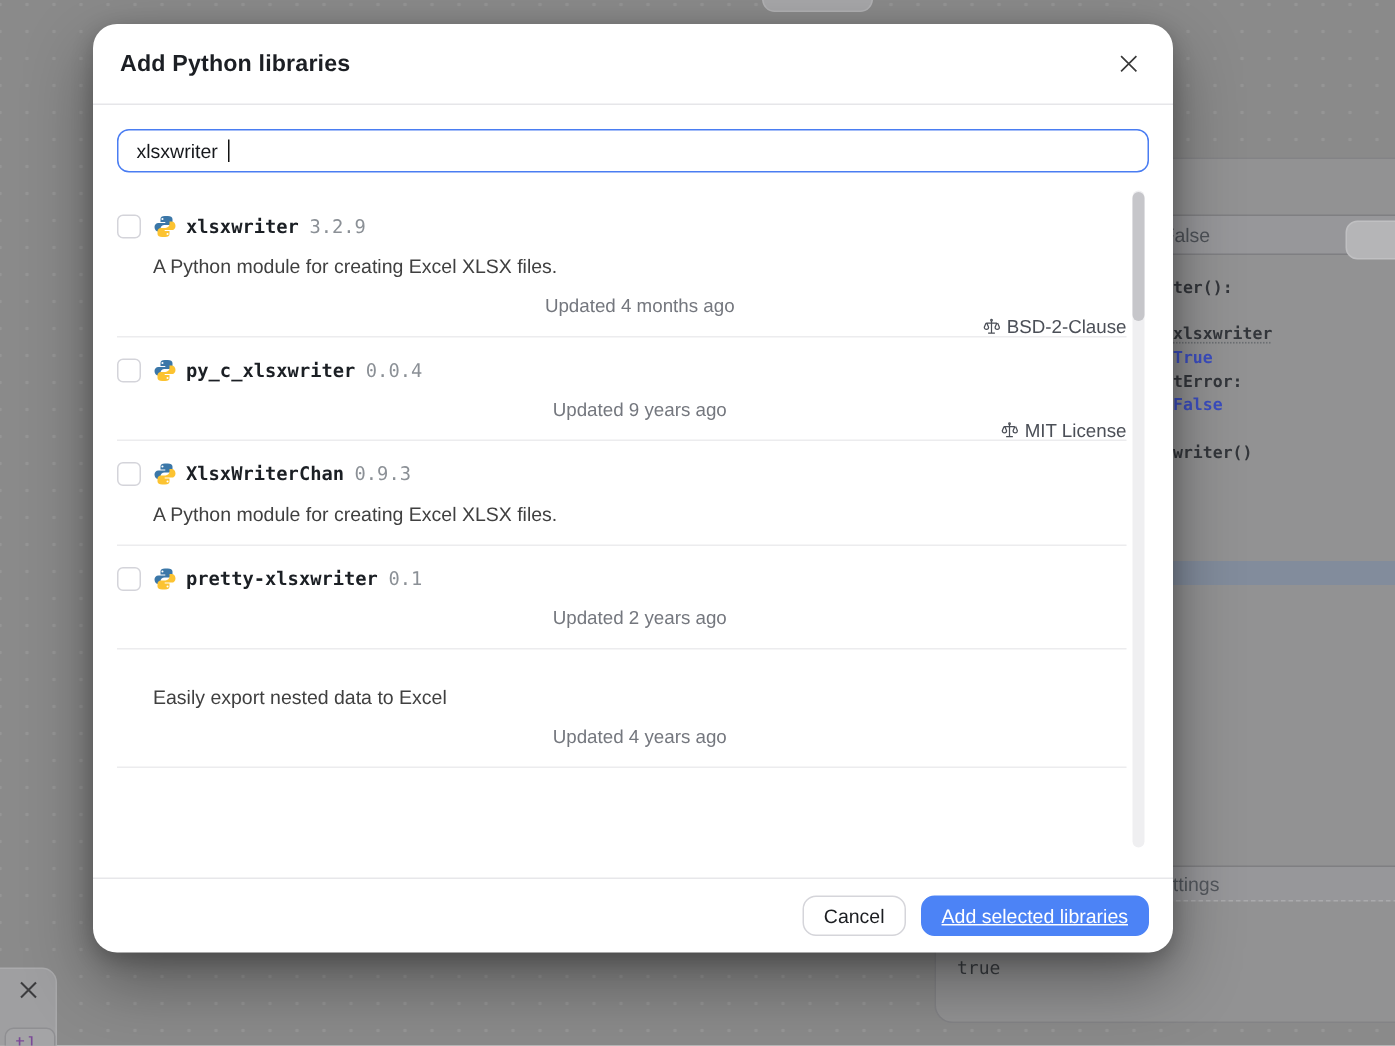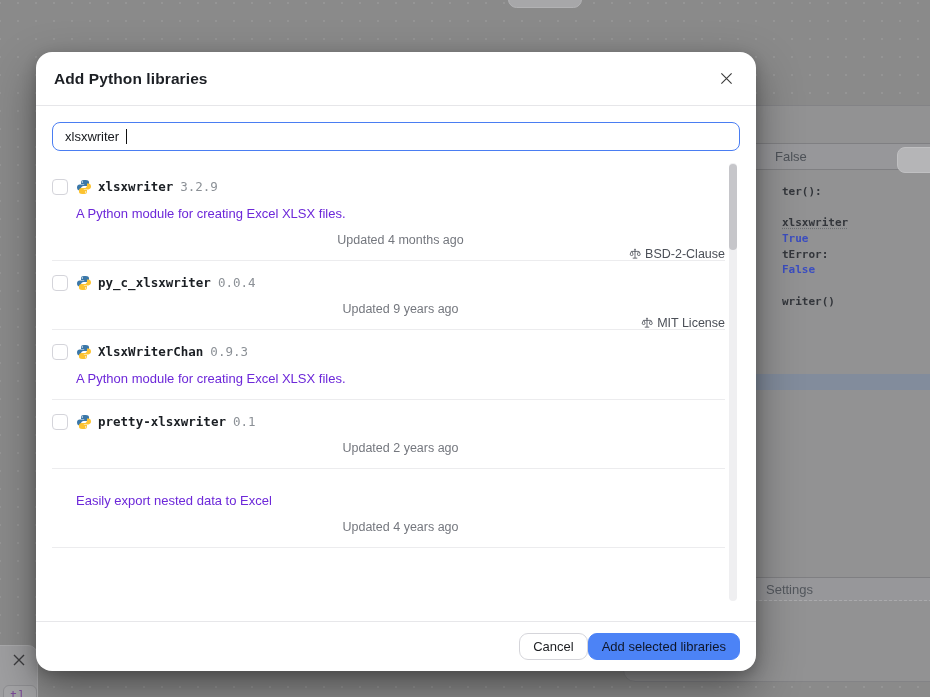--- a/index.html
+++ b/index.html
@@ -69,24 +69,24 @@
   .bl-close svg { display:block; }
   .bl-snippet {
     position:absolute; left:32px; top:39px; width:34px; height:24px;
     background:#a4a4a6; border:1px solid #8f8f92; border-radius:6px;
     font-family:"DejaVu Sans Mono", monospace; font-size:12px; color:#7b4a97;
     padding:3px 0 0 6px; overflow:hidden;
   }
 
   
   .modal {
-    position:absolute; left:36px; top:16px; width:720px; height:619px;
+    position:absolute; left:62px; top:16px; width:720px; height:619px;
     background:#ffffff; border-radius:16px;
     box-shadow:0 18px 45px rgba(0,0,0,0.38), 0 4px 14px rgba(0,0,0,0.22);
-    display:flex; flex-direction:column; overflow:hidden;margin-top:36px;
+    display:flex; flex-direction:column; overflow:hidden;
   }
   .modal-header {
     height:54px; flex:0 0 auto; display:flex; align-items:center;
     padding:0 18px; border-bottom:1px solid #e6e6e9;
   }
   .modal-title { font-size:15.5px; font-weight:700; color:#1c1f24; letter-spacing:.1px; }
   .modal-close {
     margin-left:auto; width:24px; height:24px; display:flex; align-items:center;
     justify-content:center; cursor:pointer; border-radius:6px;
   }
@@ -111,21 +111,21 @@
   .py-icon { margin-left:8px; width:16px; height:16px; flex:0 0 auto; }
   .py-icon svg { display:block; }
   .pkg-name {
     margin-left:6px; font-family:"DejaVu Sans Mono", monospace;
     font-size:12.5px; font-weight:700; color:#1b1f24;
   }
   .pkg-version {
     margin-left:7px; font-family:"DejaVu Sans Mono", monospace;
     font-size:12.5px; color:#8b9096;
   }
-  .pkg-desc { margin:11px 0 0 24px; font-size:13px; color:#6d28d9; line-height:16px; }
+  .pkg-desc { margin:11px 0 0 24px; font-size:13px; color:#404040; line-height:16px; }
   .pkg-meta {
     margin:11px 0 0 24px; display:flex; align-items:center; height:15px;
     font-size:12.5px; color:#74777e;flex-direction:column;
   }
   .pkg-license {
     margin-left:auto; display:flex; align-items:center; gap:4px;
     color:#4b4f57; white-space:nowrap;
   }
   .pkg-license svg { flex:0 0 auto; }
 
@@ -134,29 +134,29 @@
     background:#efeff1; border-radius:4px;
   }
   .scrollbar-thumb {
     position:absolute; left:0; top:1px; width:8px; height:86px;
     background:#c6c6ca; border-radius:4px;
   }
 
   .modal-footer {
     flex:0 0 auto; height:50px; border-top:1px solid #e7e7ea;
     display:flex; align-items:center; justify-content:flex-end;
-    padding:0 16px;
+    gap:10px; padding:0 16px;
   }
   .btn {
     height:27px; border-radius:9px; font-size:13px; display:flex;
     align-items:center; padding:0 13px; cursor:pointer;
     font-family:"Liberation Sans", sans-serif;
   }
   .btn-cancel { background:#fff; border:1px solid #d5d5da; color:#1b1d21; }
-  .btn-primary { background:#4c83f6; border:1px solid #4c83f6; color:#0f172a; }
+  .btn-primary { background:#4c83f6; border:1px solid #4c83f6; color:#ffffff;text-decoration:underline; }
 </style>
 </head>
 <body>
 
 <div class="canvas"></div>
 <div class="top-pill"></div>
 
 <div class="drawer">
   <div class="drawer-headstrip"></div>
   <div class="drawer-sectionbar">

